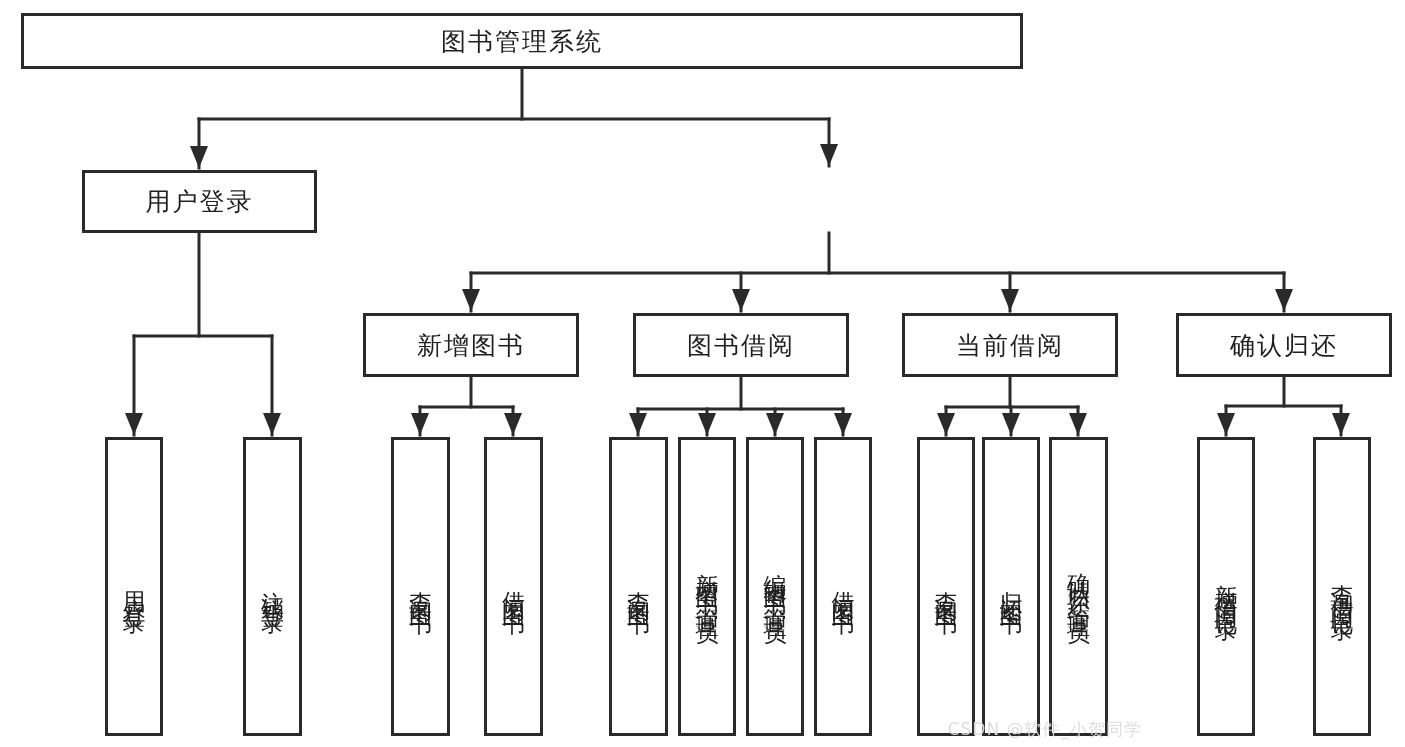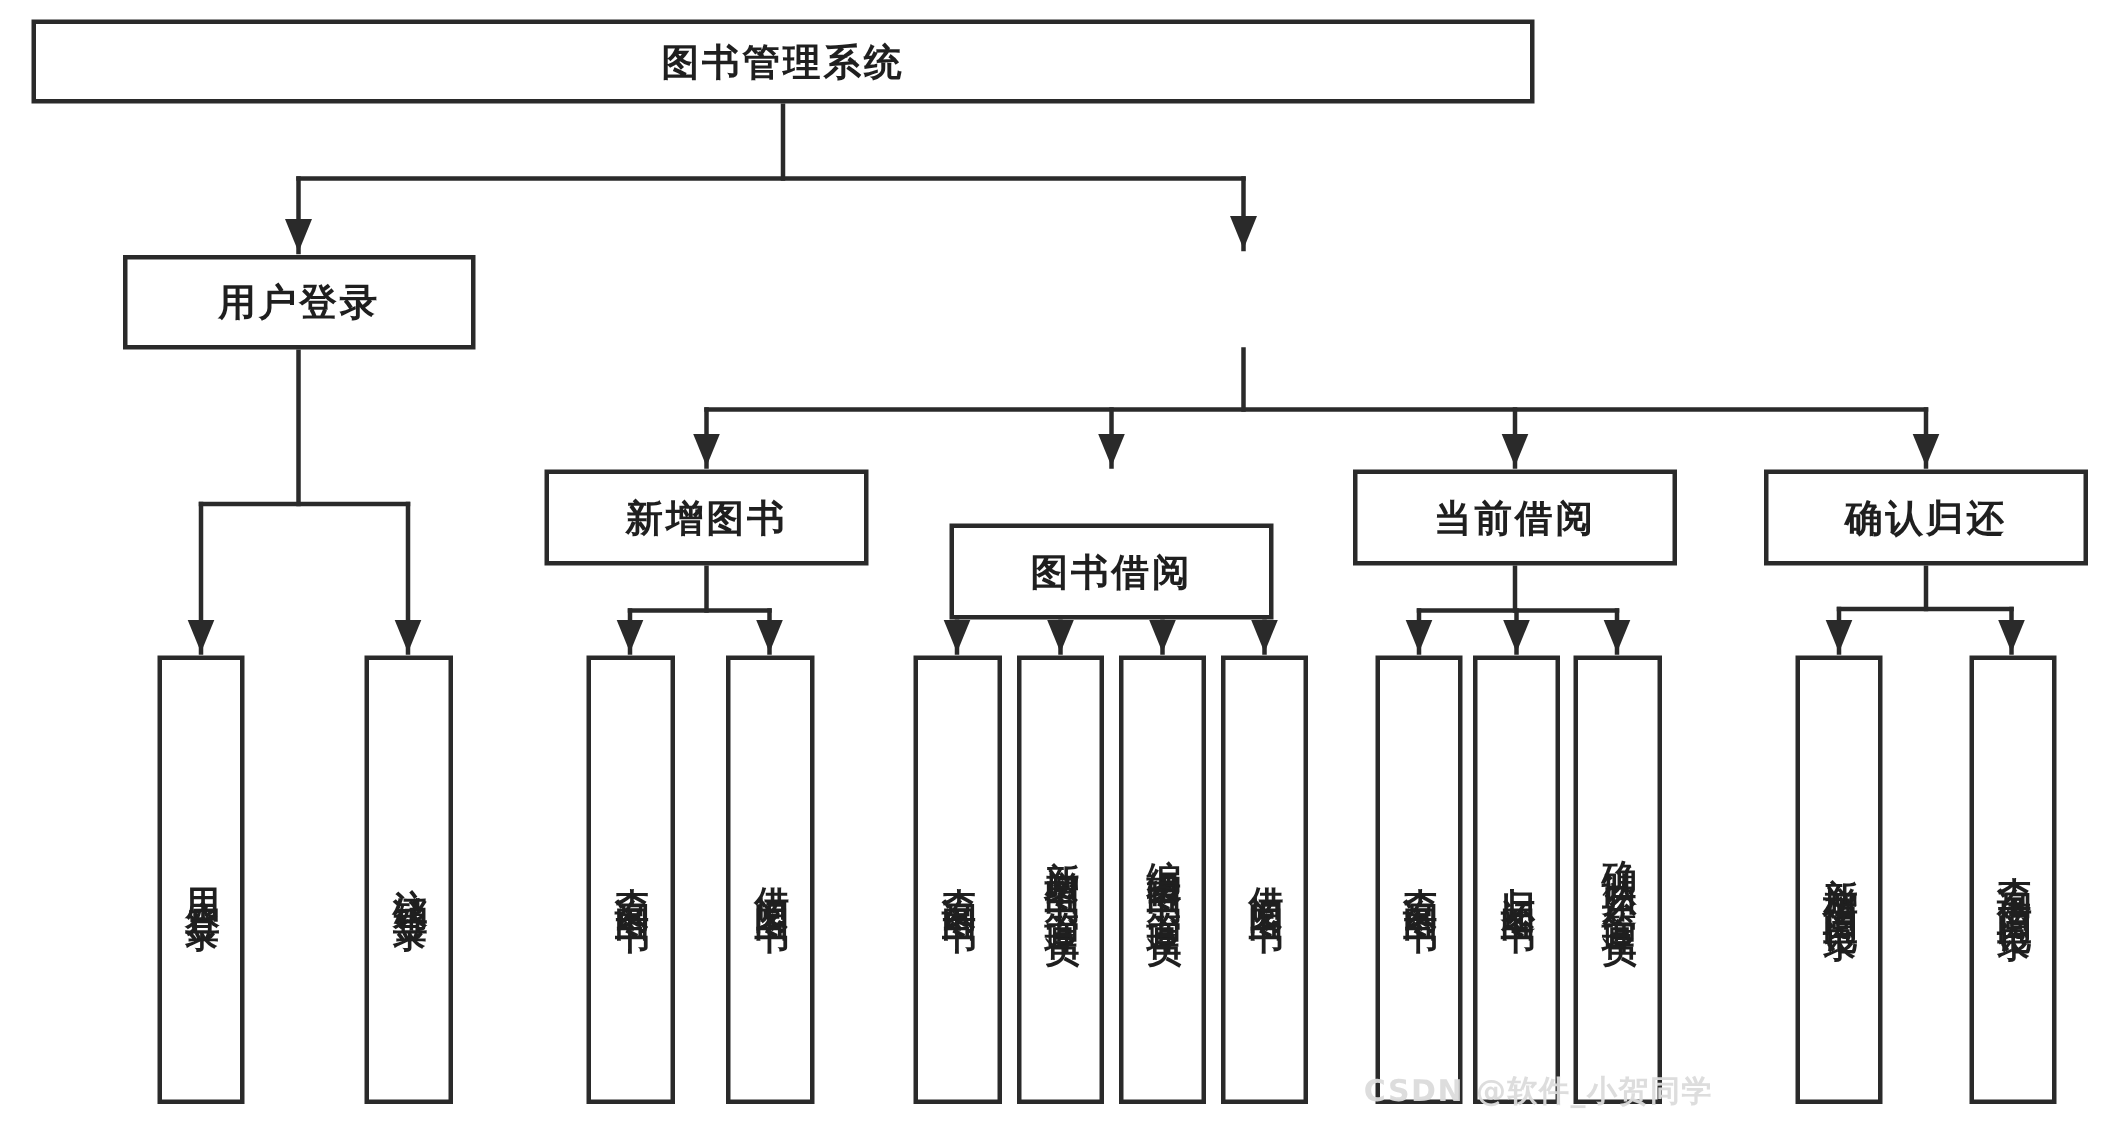--- a/index.html
+++ b/index.html
@@ -1,35 +1,35 @@
 <!DOCTYPE html>
 <html><head>
 <meta charset="utf-8">
 <style>
   html,body{margin:0;padding:0;background:#ffffff;}
   body{
     font-family:"DejaVu Sans","Liberation Sans",sans-serif;
     width:1405px;height:747px;position:relative;overflow:hidden;
     color:#1f1f1f;
   }
-  .stage{position:absolute;left:0;top:0;width:1148px;height:747px;font-weight:bold;}
+  .stage{position:absolute;left:0;top:0;width:1148px;height:747px;}
   svg.connectors{position:absolute;left:0;top:0;z-index:1;}
   .node{
     position:absolute;background:#ffffff;border:3px solid #2a2a2a;
     box-sizing:border-box;display:flex;align-items:center;justify-content:center;
     z-index:2;color:#1f1f1f;
   }
   .h-node{font-size:25px;letter-spacing:2px;white-space:nowrap;}
   .v-node{
     writing-mode:vertical-rl;text-orientation:mixed;
     font-size:23px;letter-spacing:7px;line-height:1;
   }
   .watermark{
     position:absolute;right:6px;bottom:6px;z-index:9;
-    font-size:20px;letter-spacing:1px;color:rgba(219,219,219,0.95);
+    font-size:17px;letter-spacing:1px;color:rgba(219,219,219,0.95);
     white-space:nowrap;
   }
 </style>
 </head>
 <body>
 
 <div class="stage">
 
   <svg class="connectors" width="1405" height="747" viewBox="0 0 1405 747">
     <defs>
@@ -99,21 +99,21 @@
     <span>图书管理系统</span>
   </div>
 
   <div class="node h-node" style="left:82px;top:170px;width:235px;height:63px;">
     <span>用户登录</span>
   </div>
 
   <div class="node h-node" style="left:363px;top:313px;width:216px;height:64px;">
     <span>新增图书</span>
   </div>
-  <div class="node h-node" style="left:633px;top:313px;width:216px;height:64px;margin-top:36px;">
+  <div class="node h-node" style="left:633px;top:313px;width:216px;height:64px;">
     <span>图书借阅</span>
   </div>
   <div class="node h-node" style="left:902px;top:313px;width:216px;height:64px;align-items:center;">
     <span>当前借阅</span>
   </div>
   <div class="node h-node" style="left:1176px;top:313px;width:216px;height:64px;">
     <span>确认归还</span>
   </div>
 
   <div class="node v-node" style="left:105px;top:437px;width:58px;height:299px;">

